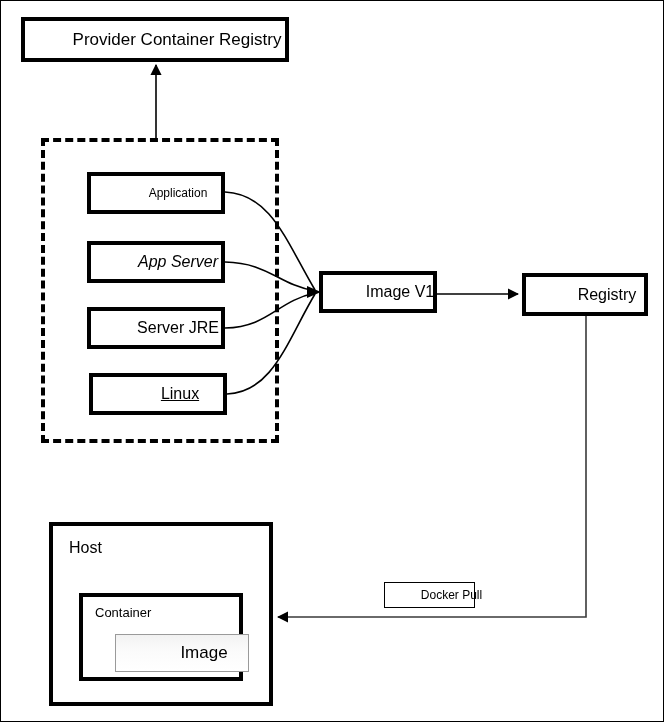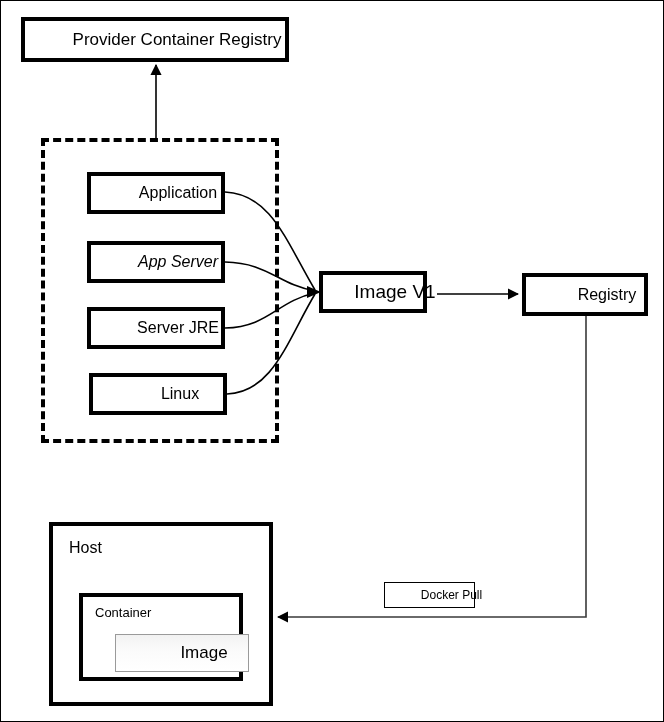--- a/index.html
+++ b/index.html
@@ -64,38 +64,39 @@
   
   #provider-registry {
     left: 20px; top: 16px; width: 268px; height: 45px;
     font-size: 17px;
   }
   #app-group {
     left: 40px; top: 137px; width: 238px; height: 305px;
   }
   #box-application {
     left: 86px; top: 171px; width: 138px; height: 42px;
-    font-size: 16px;
+    font-size: 12px;
   }
   #box-appserver {
     left: 86px; top: 240px; width: 138px; height: 42px;
     font-size: 16px;
     font-style: italic;
   }
   #box-serverjre {
     left: 86px; top: 306px; width: 138px; height: 42px;
     font-size: 16px;
   }
   #box-linux {
     left: 88px; top: 372px; width: 138px; height: 42px;
     font-size: 16px;
+    text-decoration: underline;
   }
   #box-imagev1 {
-    left: 318px; top: 270px; width: 108px; height: 42px;
-    font-size: 19px;
+    left: 318px; top: 270px; width: 118px; height: 42px;
+    font-size: 16px;
   }
   #box-registry {
     left: 521px; top: 272px; width: 126px; height: 43px;
     font-size: 16px;
   }
   #box-dockerpull {
     left: 383px; top: 581px; width: 91px; height: 26px;
     font-size: 12px;
   }
   #host-box {

